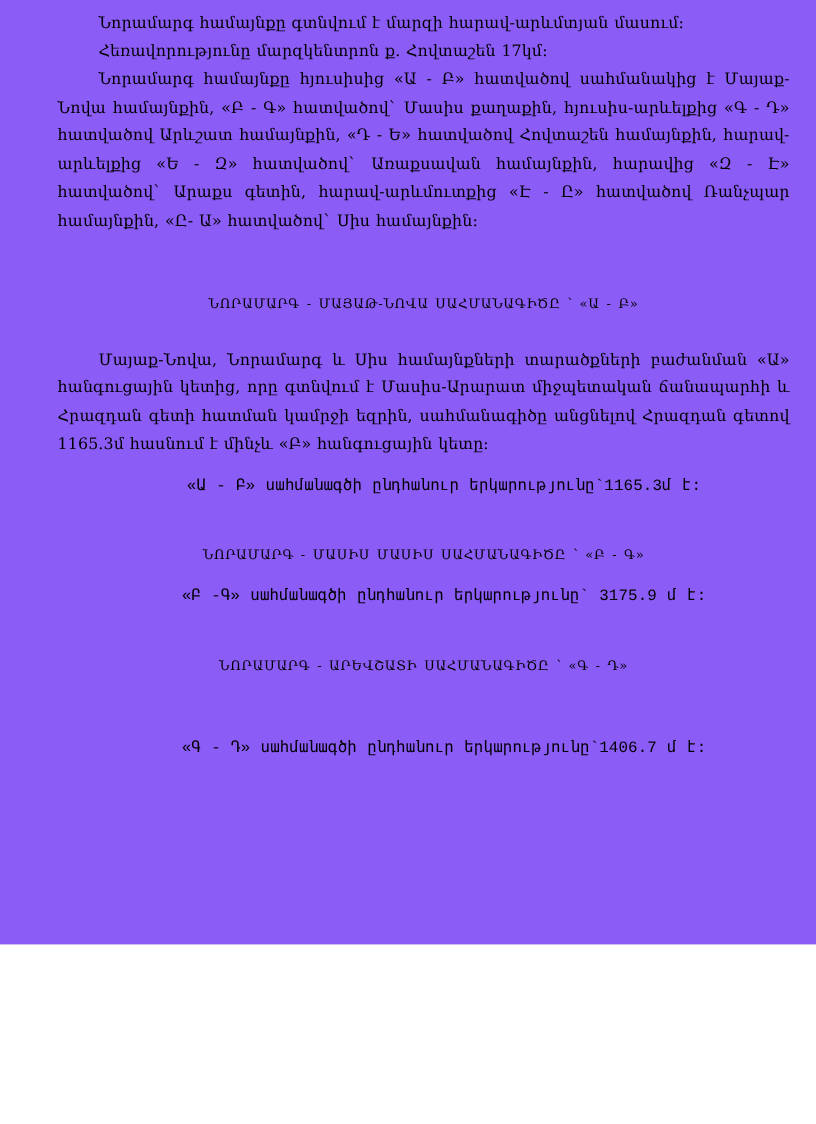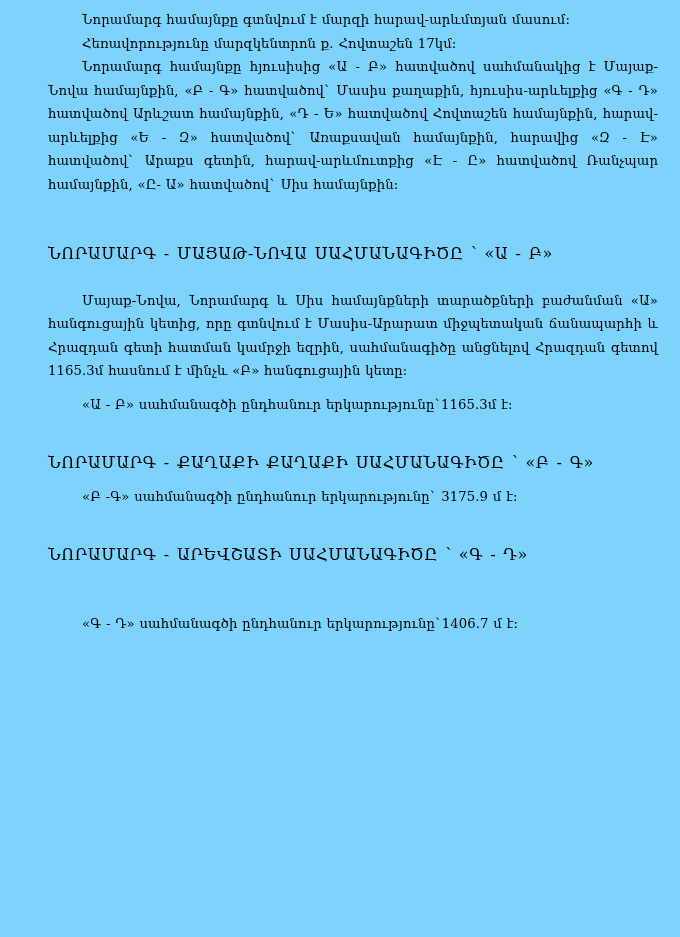--- a/index.html
+++ b/index.html
@@ -10,47 +10,48 @@
   body {
     width: 680px;
     height: 937px;
     font-family: "DejaVu Serif", "Liberation Serif", serif;
     color: #000000;
     overflow: hidden;
   }
   .page {
     position: relative;
     width: 680px;
-    height: 937px;
+    height: 787px;
     box-sizing: border-box;
     padding: 8px 22px 0 48px;
-    background: #7dd3fc;
+    background: #8b5cf6;
   }
   p {
     margin: 0;
     font-size: 13.2px;
     line-height: 23.5px;
     text-align: justify;
     text-justify: inter-word;
     word-spacing: 0.5px;
     letter-spacing: 0.1px;
   }
   p.indent {
     text-indent: 34px;
   }
   p.quoteline {
     text-indent: 34px;
-    text-align: left;
+    text-align: center;
+    font-family: Liberation Mono, monospace;
   }
   h2.section-heading {
     margin: 0;
-    font-size: 16px;
+    font-size: 11px;
     font-weight: normal;
     line-height: 23.5px;
-    text-align: left;
+    text-align: center;
     letter-spacing: 0.6px;
     word-spacing: 1.5px;
   }
   .gap-xs { height: 10px; }
   .gap-s  { height: 23px; }
   .gap-m  { height: 35px; }
   .gap-l  { height: 46px; }
 </style>
 </head>
 <body>
@@ -69,21 +70,21 @@
   <div class="gap-s"></div>
 
   <p class="indent">Մայաք-Նովա, Նորամարգ և Սիս համայնքների տարածքների բաժանման «Ա» հանգուցային կետից, որը գտնվում է Մասիս-Արարատ  միջպետական ճանապարհի և Հրազդան գետի հատման կամրջի եզրին, սահմանագիծը անցնելով Հրազդան գետով 1165.3մ հասնում է մինչև  «Բ» հանգուցային կետը:</p>
 
   <div class="gap-xs"></div>
 
   <p class="quoteline">«Ա - Բ» սահմանագծի ընդհանուր երկարությունը`1165.3մ է:</p>
 
   <div class="gap-m"></div>
 
-  <h2 class="section-heading">ՆՈՐԱՄԱՐԳ - ՔԱՂԱՔԻ ՔԱՂԱՔԻ ՍԱՀՄԱՆԱԳԻԾԸ ՝  «Բ - Գ»</h2>
+  <h2 class="section-heading">ՆՈՐԱՄԱՐԳ - ՄԱՍԻՍ ՄԱՍԻՍ ՍԱՀՄԱՆԱԳԻԾԸ ՝  «Բ - Գ»</h2>
 
 
   <div class="gap-xs"></div>
 
   <p class="quoteline">«Բ -Գ» սահմանագծի ընդհանուր երկարությունը` 3175.9 մ է:</p>
 
   <div class="gap-m"></div>
 
   <h2 class="section-heading">ՆՈՐԱՄԱՐԳ - ԱՐԵՎՇԱՏԻ  ՍԱՀՄԱՆԱԳԻԾԸ ՝ «Գ - Դ»</h2>
 

